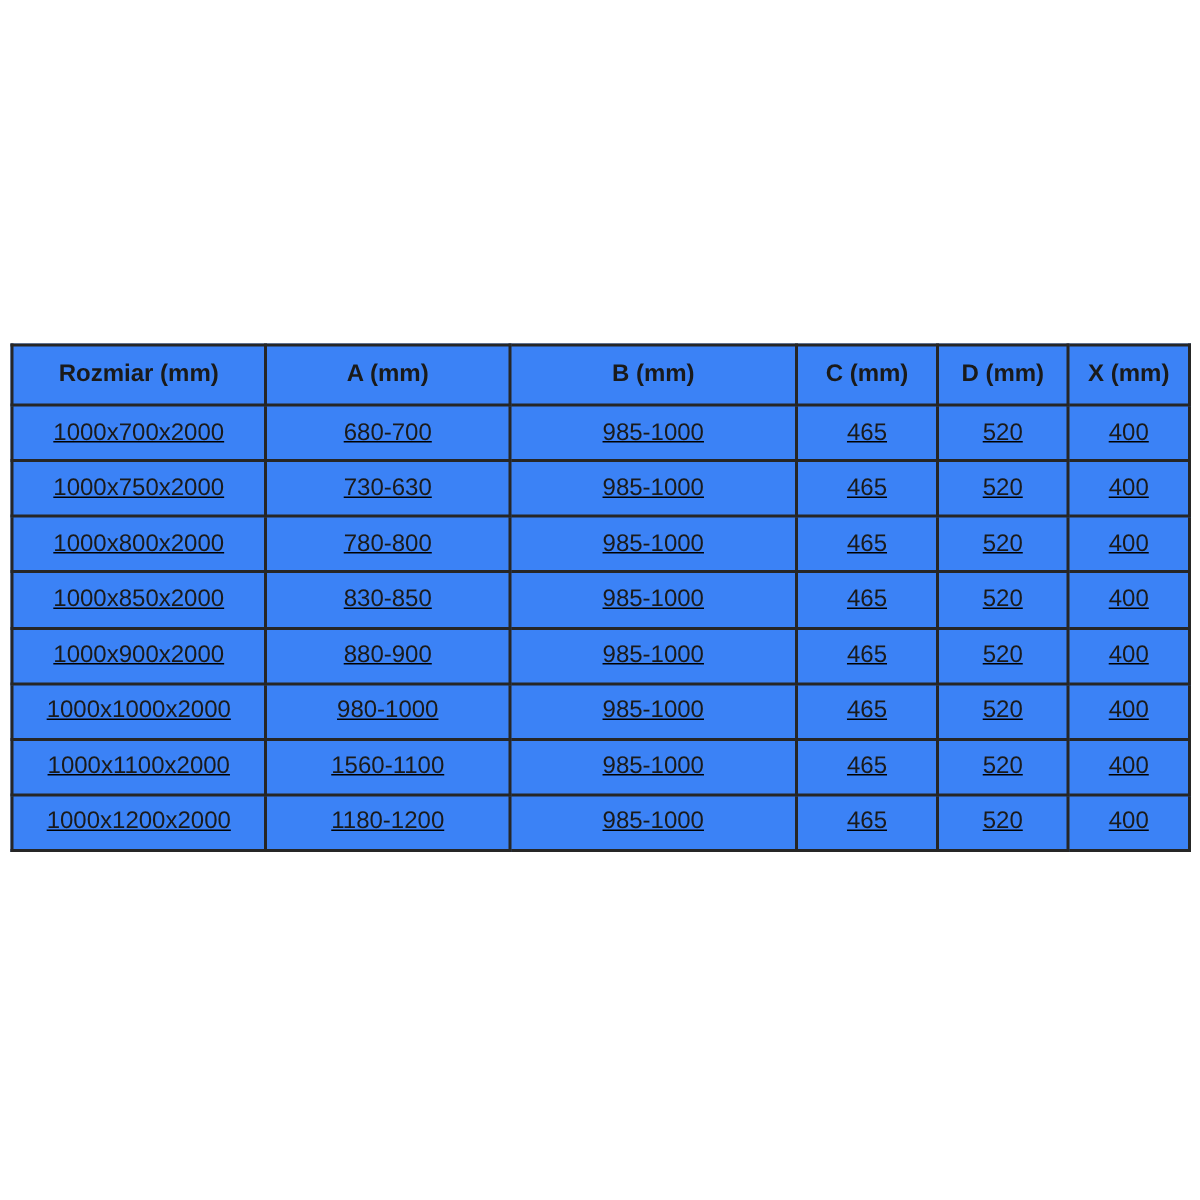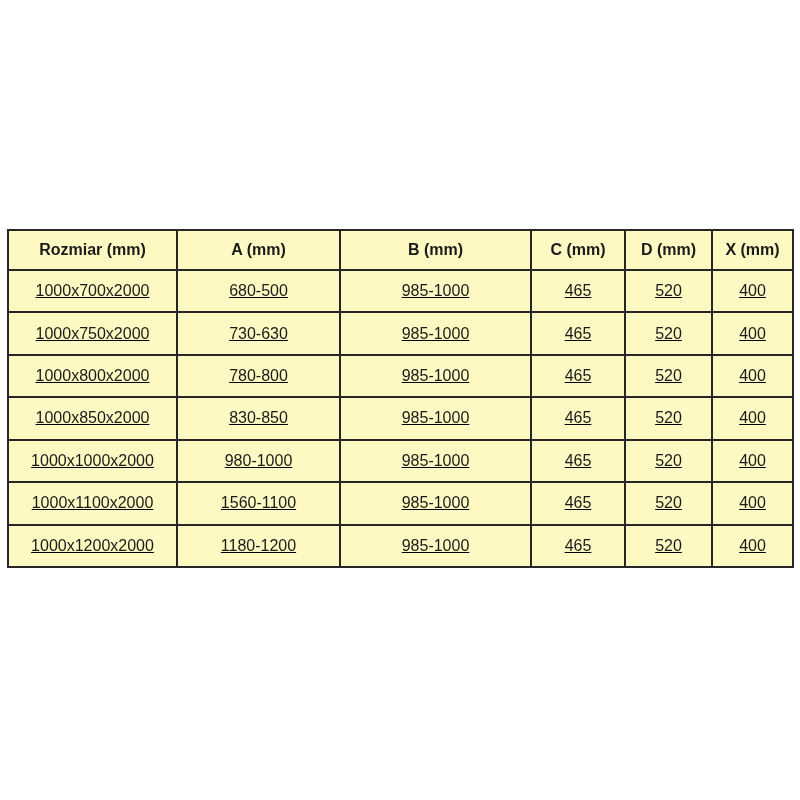--- a/index.html
+++ b/index.html
@@ -15,21 +15,21 @@
     overflow: hidden;
   }
   table.spec-table {
     position: absolute;
     left: 7px;
     top: 229px;
     width: 785px;
     height: 339px;
     border-collapse: collapse;
     table-layout: fixed;
-    background: #fef9c3;
+    background: #3b82f6;
   }
   table.spec-table th,
   table.spec-table td {
     border: 2px solid #262626;
     text-align: center;
     vertical-align: middle;
     color: #1a1a1a;
     font-size: 16px;
     padding: 0;
     white-space: nowrap;
@@ -67,21 +67,21 @@
       <th>A (mm)</th>
       <th>B (mm)</th>
       <th>C (mm)</th>
       <th>D (mm)</th>
       <th>X (mm)</th>
     </tr>
   </thead>
   <tbody>
     <tr>
       <td>1000x700x2000</td>
-      <td>680-500</td>
+      <td>680-700</td>
       <td>985-1000</td>
       <td>465</td>
       <td>520</td>
       <td>400</td>
     </tr>
     <tr>
       <td>1000x750x2000</td>
       <td>730-630</td>
       <td>985-1000</td>
       <td>465</td>
@@ -92,20 +92,28 @@
       <td>1000x800x2000</td>
       <td>780-800</td>
       <td>985-1000</td>
       <td>465</td>
       <td>520</td>
       <td>400</td>
     </tr>
     <tr>
       <td>1000x850x2000</td>
       <td>830-850</td>
+      <td>985-1000</td>
+      <td>465</td>
+      <td>520</td>
+      <td>400</td>
+    </tr>
+    <tr>
+      <td>1000x900x2000</td>
+      <td>880-900</td>
       <td>985-1000</td>
       <td>465</td>
       <td>520</td>
       <td>400</td>
     </tr>
     <tr>
       <td>1000x1000x2000</td>
       <td>980-1000</td>
       <td>985-1000</td>
       <td>465</td>

